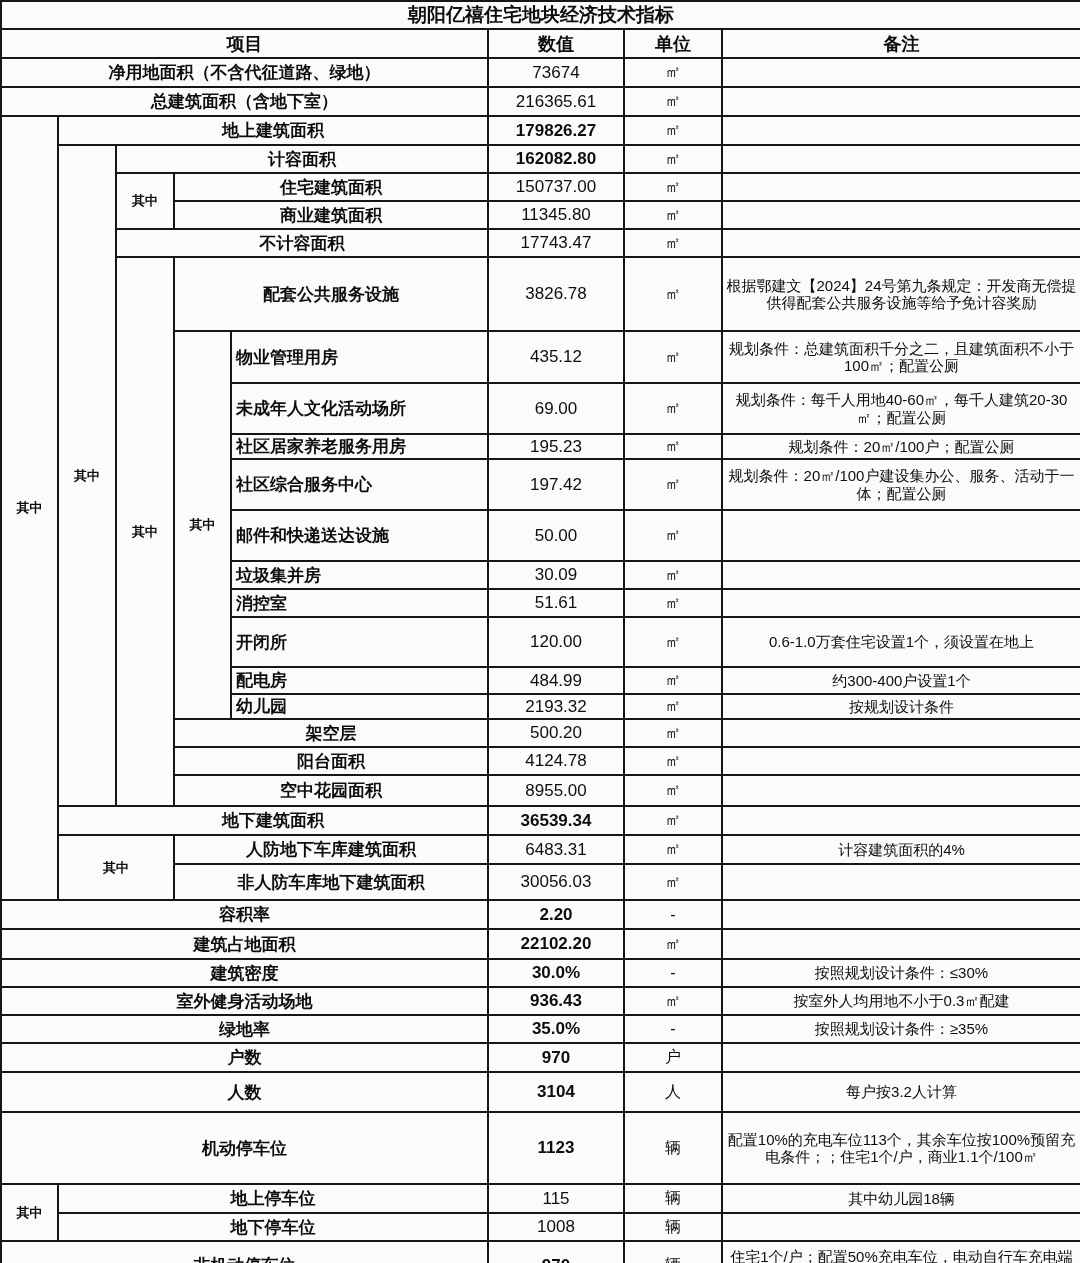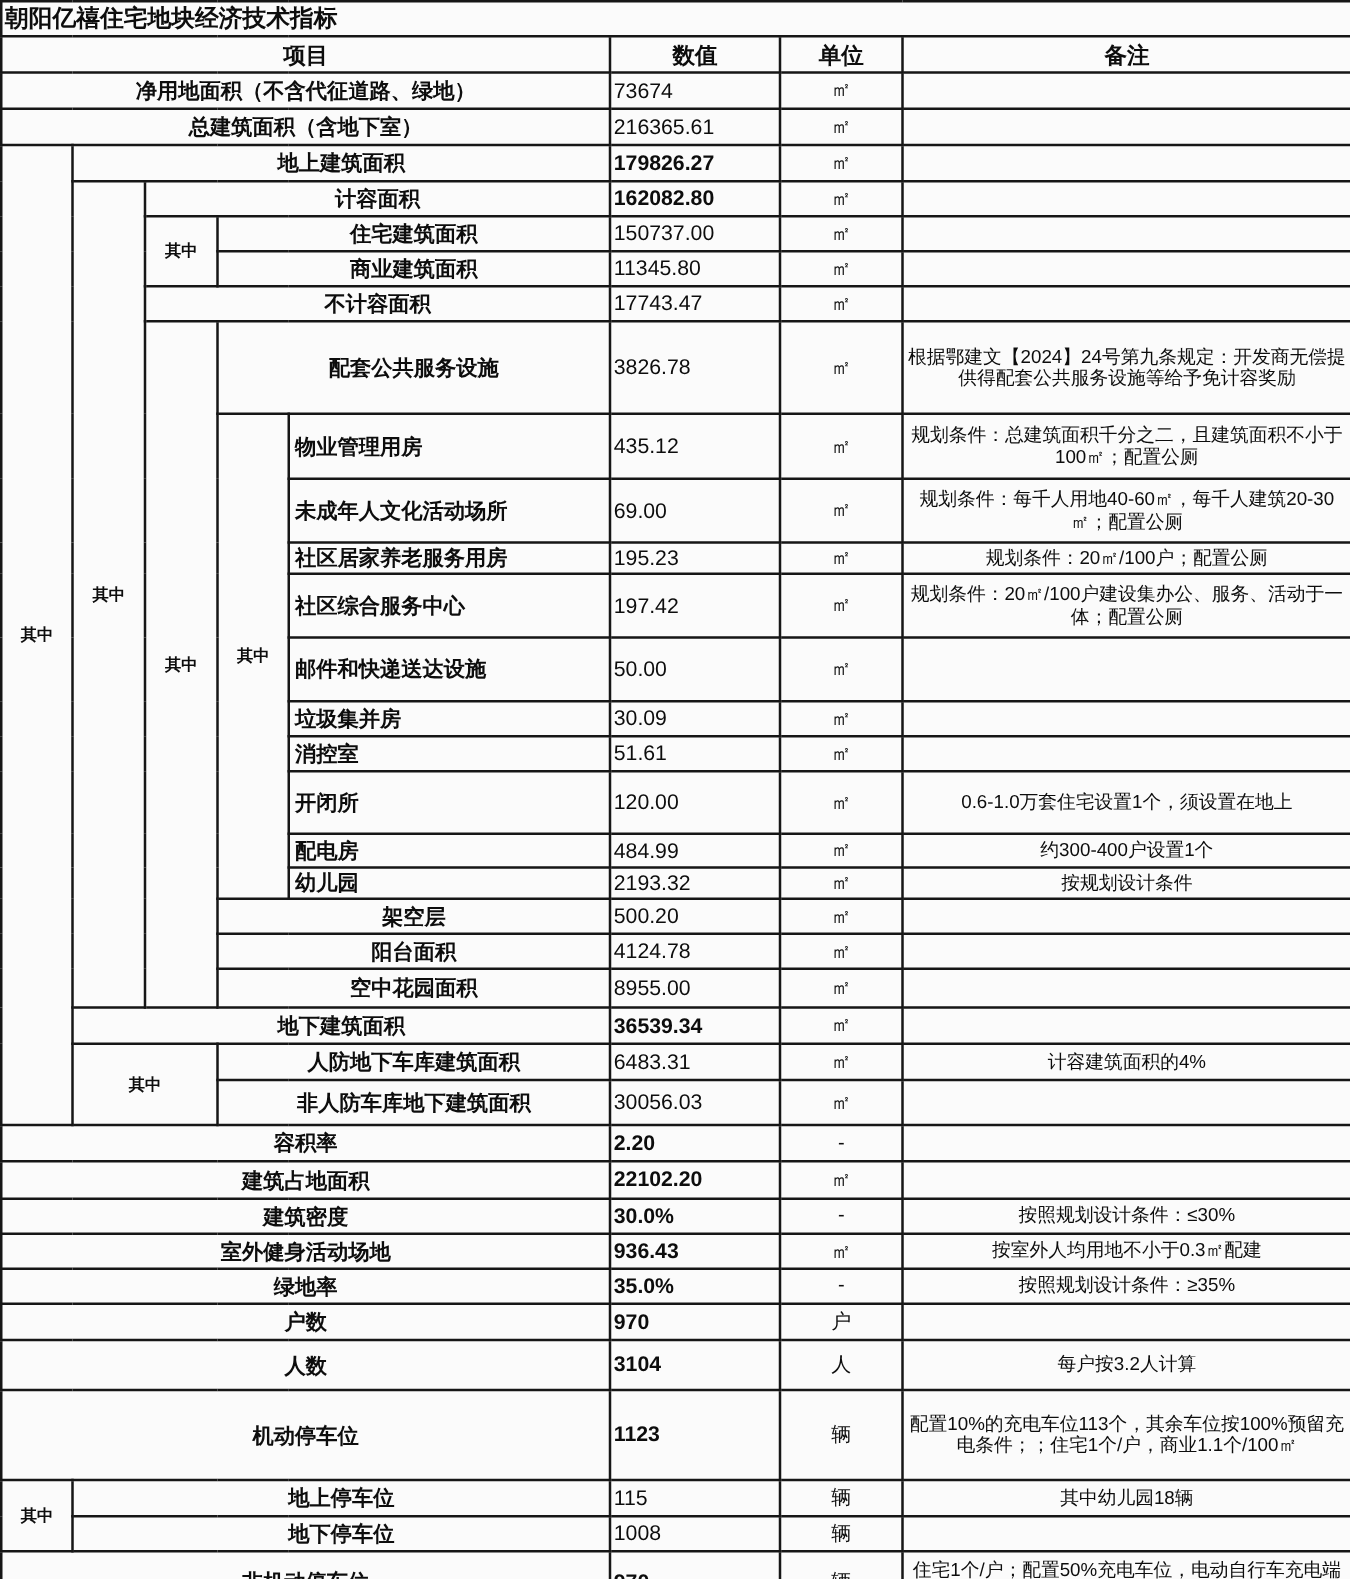--- a/index.html
+++ b/index.html
@@ -1,24 +1,24 @@
 <!DOCTYPE html>
 <html><head>
 <meta charset="utf-8">
 <style>
   html,body { margin:0; padding:0; background:#f2f2f2; }
   body { font-family:"Liberation Sans","DejaVu Sans",sans-serif; color:#0d0d0d; }
   .sheet { width:1080px; background:#fbfbfb; }
   table { border-collapse:collapse; width:1080px; table-layout:fixed; }
   td { border:2px solid #161616; overflow:hidden; padding:0 2px; vertical-align:middle; }
-  .c-title  { font-size:19px; font-weight:bold; }
+  .c-title  { font-size:19px; font-weight:bold; text-align:center; }
   .c-head   { font-size:18px; font-weight:bold; text-align:center; }
   .c-label  { font-size:17px; font-weight:bold; text-align:center; }
   .c-left   { text-align:left; padding-left:4px; }
-  .c-val    { font-size:17px; text-align:left; }
+  .c-val    { font-size:17px; text-align:center; }
   .c-bold   { font-weight:bold; }
   .c-unit   { font-size:16px; text-align:center; }
   .c-remark { font-size:15px; text-align:center; line-height:1.15; }
   .c-qz     { font-size:13px; font-weight:bold; text-align:center; }
 </style>
 </head>
 <body>
 
 <div class="sheet">
   <table>

